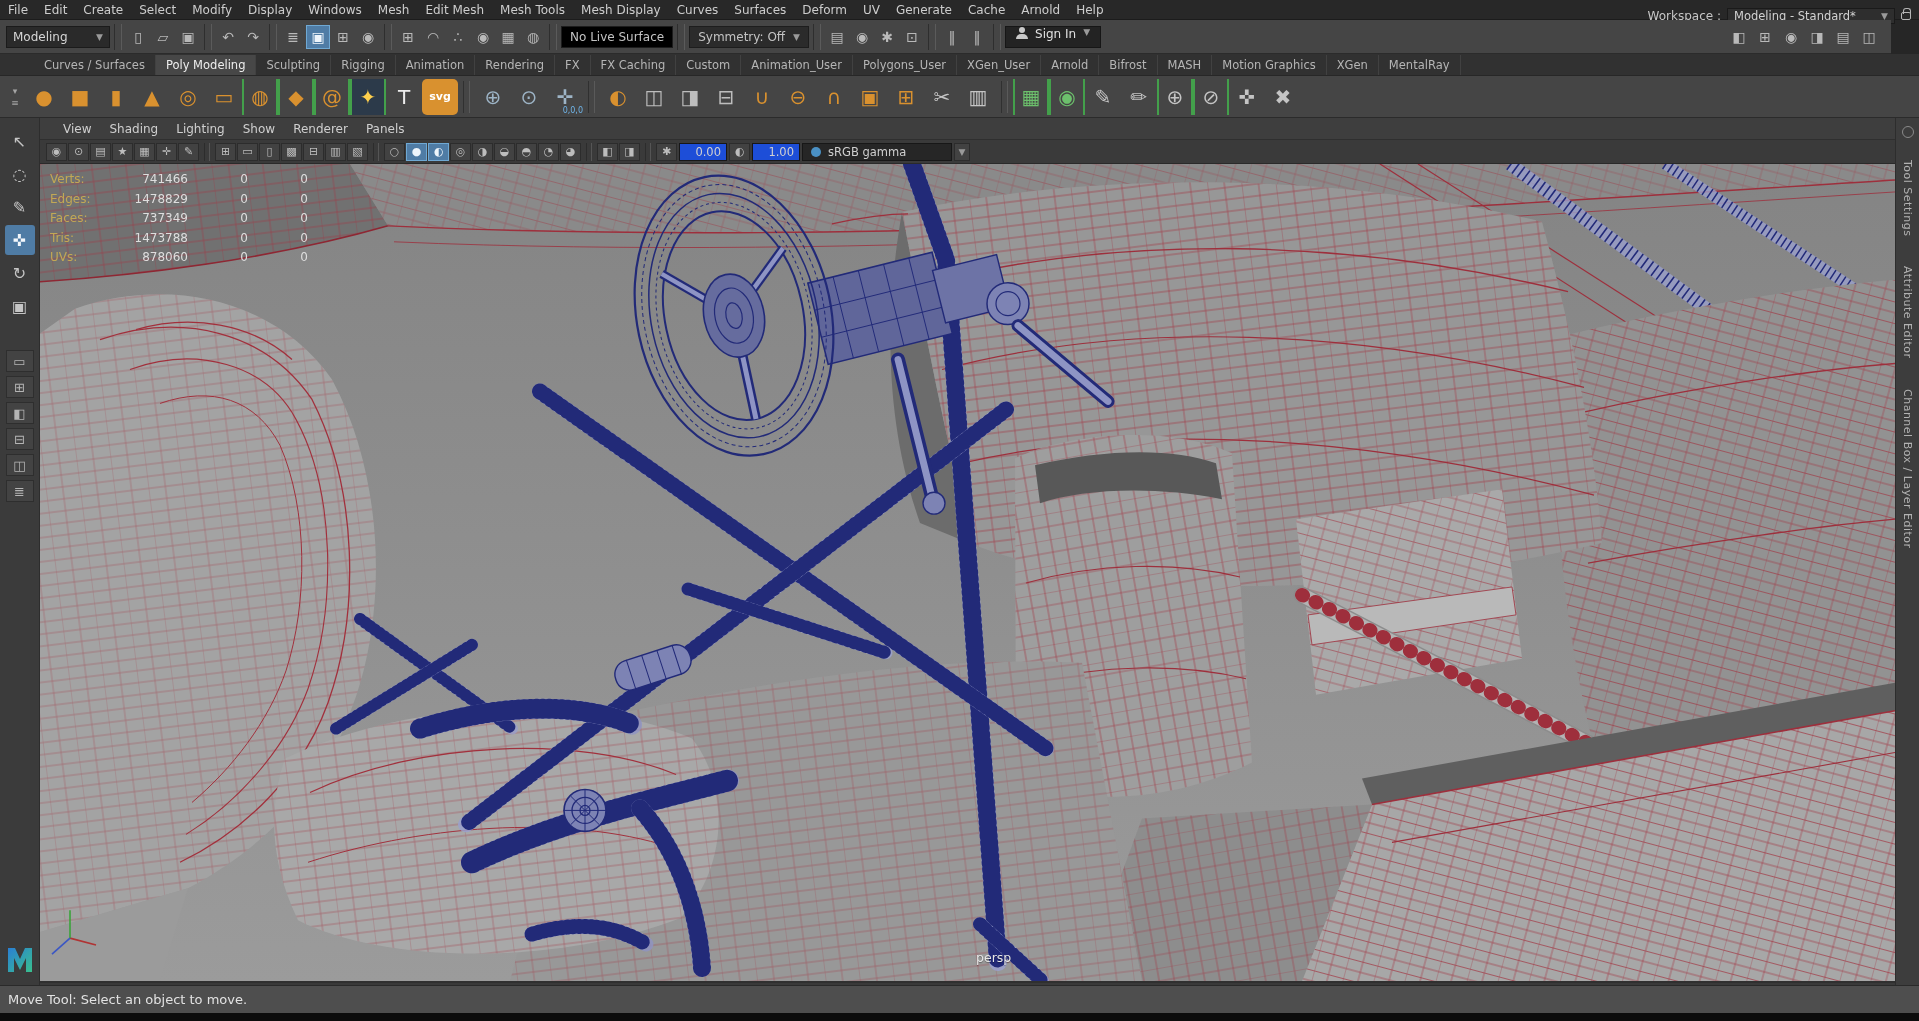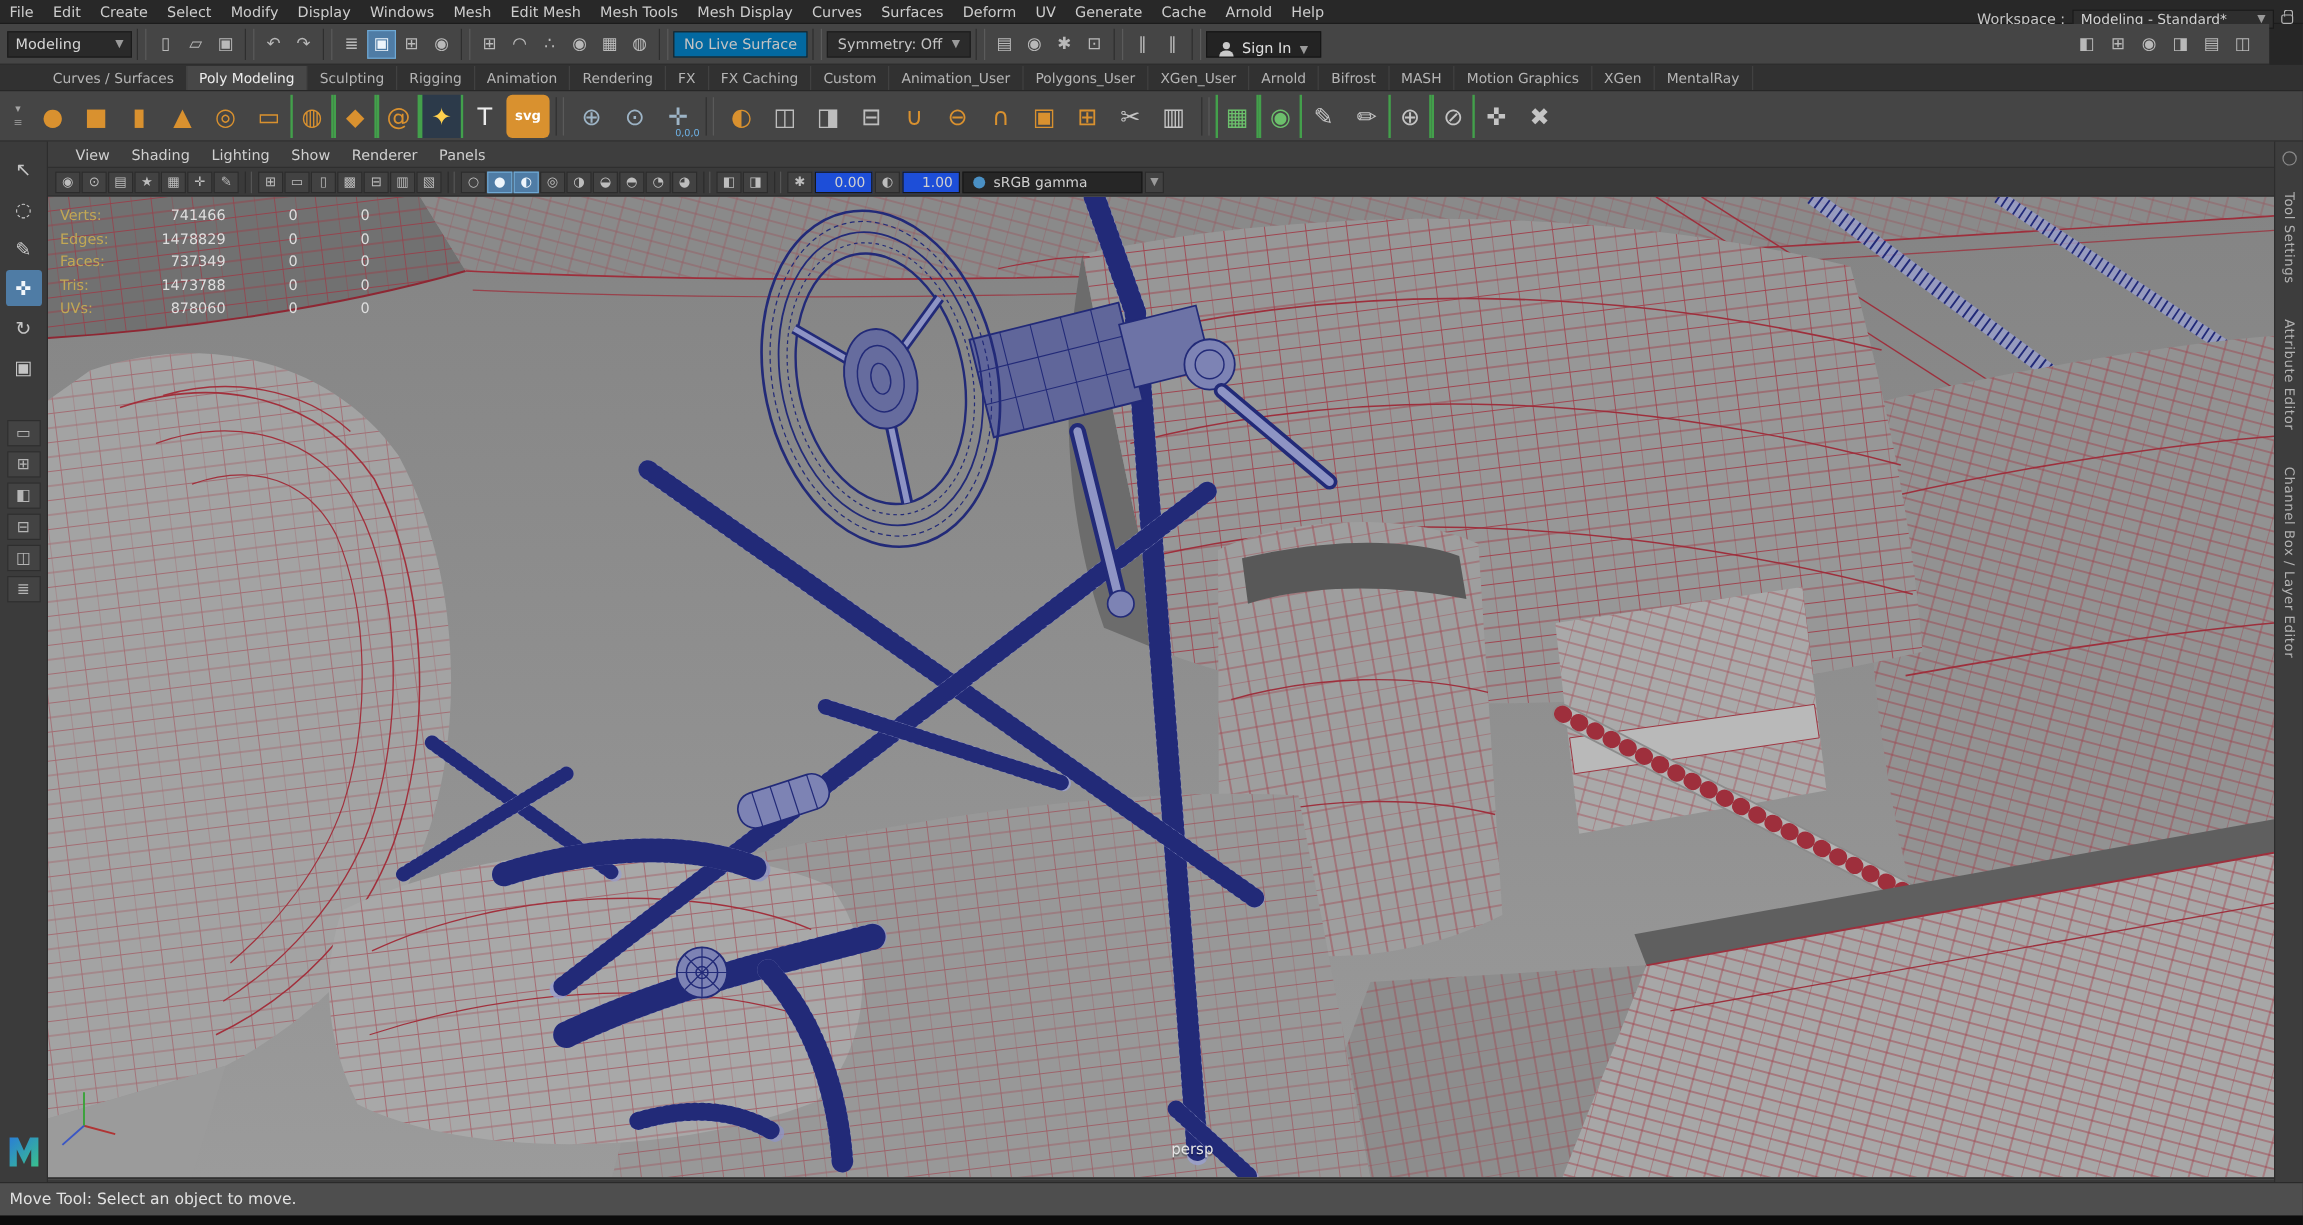--- a/index.html
+++ b/index.html
@@ -24,27 +24,27 @@
   .statusline { position:absolute; left:0; top:20px; width:1891px; height:34px;
     background:#454545; display:flex; align-items:center; border-bottom:1px solid #2b2b2b; padding-left:6px; }
   .menuset { background:#2a2a2a; border:1px solid #1b1b1b; color:#d6d6d6; font-size:12px;
     height:22px; width:104px; display:flex; align-items:center; padding:0 6px; }
   .menuset .arr { margin-left:auto; color:#9a9a9a; font-size:9px; }
   .tsep { width:8px; height:26px; margin:0 4px; border-left:1px solid #2e2e2e; border-right:1px solid #5b5b5b; }
   .ic { width:24px; height:24px; display:inline-flex; align-items:center; justify-content:center;
     color:#b9b9b9; font-size:14px; cursor:default; border:1px solid transparent; }
   .ic[data-active="true"] { background:#4f7ca5; color:#eef5fb; border:1px solid #6fa9d4; }
   .grp { display:flex; align-items:center; gap:1px; }
-  .txtfield { background:#0369a1; border:1px solid #1d1d1d; color:#c3c3c3; font-size:12px;
+  .txtfield { background:#000000; border:1px solid #1d1d1d; color:#c3c3c3; font-size:12px;
     height:22px; display:flex; align-items:center; padding:0 8px; }
   .dropfield { background:#2b2b2b; border:1px solid #1d1d1d; color:#c3c3c3; font-size:12px;
     height:22px; display:flex; align-items:center; gap:8px; padding:0 8px; }
   .dropfield .arr { color:#9a9a9a; font-size:9px; }
   .signin { background:#232323; border:1px solid #161616; height:22px; display:flex;
-    align-items:flex-end; gap:7px; padding:0 10px; color:#e0e0e0; font-size:12px; }
+    align-items:flex-start; gap:7px; padding:0 10px; color:#e0e0e0; font-size:12px; }
   .person { width:12px; height:12px; position:relative; }
   .person::before { content:""; position:absolute; left:3px; top:0; width:6px; height:6px; border-radius:50%; background:#c9c9c9; }
   .person::after { content:""; position:absolute; left:0; top:7px; width:12px; height:5px; border-radius:6px 6px 0 0; background:#c9c9c9; }
   .sl-right { margin-left:auto; display:flex; align-items:center; gap:2px; padding-right:10px; }
 
   
   .shelf-tabs { position:absolute; left:0; top:54px; width:1919px; height:22px;
     background:#313131; display:flex; align-items:flex-end; padding-left:34px; border-bottom:1px solid #272727; }
   .stab { color:#b5b5b5; font-size:11.5px; padding:3px 10px; border-right:1px solid #414141; cursor:default; }
   .stab[data-active="true"] { background:#474747; color:#ededed; }

